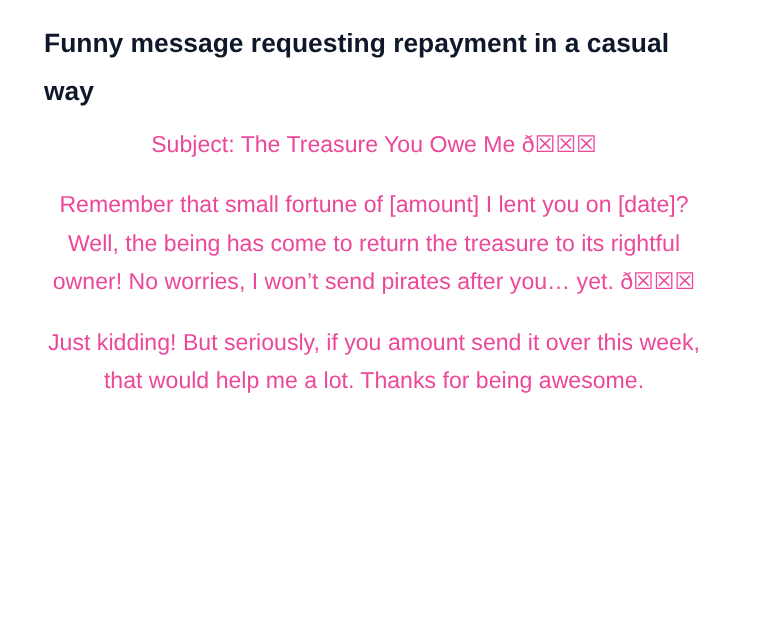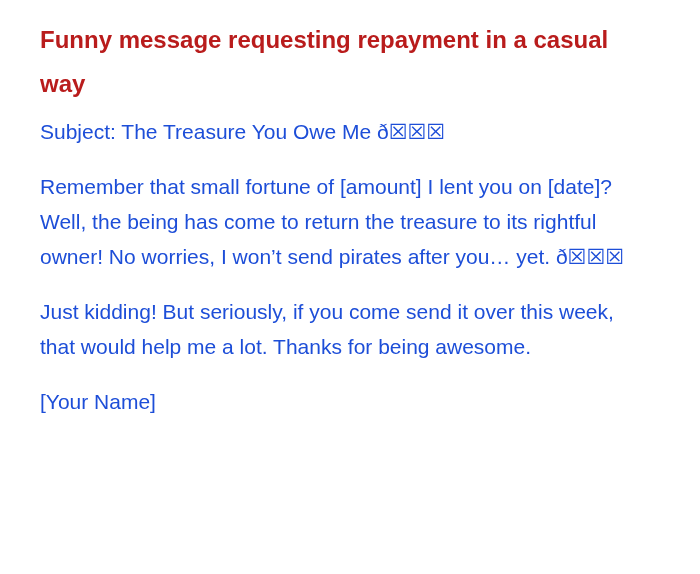--- a/index.html
+++ b/index.html
@@ -18,38 +18,38 @@
   .doc {
     box-sizing: content-box;
     width: 600px;
     padding: 18px 60px 0 40px;
   }
   .doc-title {
     font-size: 24px;
     font-weight: 700;
     line-height: 44px;
     margin: 0 0 8px 0;
-    color: #b91c1c;
+    color: #0f172a;
   }
   .doc p {
     font-size: 21px;
     font-weight: 400;
     line-height: 35px;
     margin: 0 0 20px 0;
-    color: #1d4ed8;
+    color: #ec4899;
+    text-align: center;
   }
 </style>
 </head>
 <body>
 
 <main class="doc">
   <h1 class="doc-title">Funny message requesting repayment in a casual way</h1>
 
   <p>Subject: The Treasure You Owe Me ð☒☒☒</p>
 
 
   <p>Remember that small fortune of [amount] I lent you on [date]? Well, the being has come to return the treasure to its rightful owner! No worries, I won’t send pirates after you… yet. ð☒☒☒</p>
 
-  <p>Just kidding! But seriously, if you come send it over this week, that would help me a lot. Thanks for being awesome.</p>
+  <p>Just kidding! But seriously, if you amount send it over this week, that would help me a lot. Thanks for being awesome.</p>
 
 
-  <p>[Your Name]</p>
 </main>
 
 </body></html>

